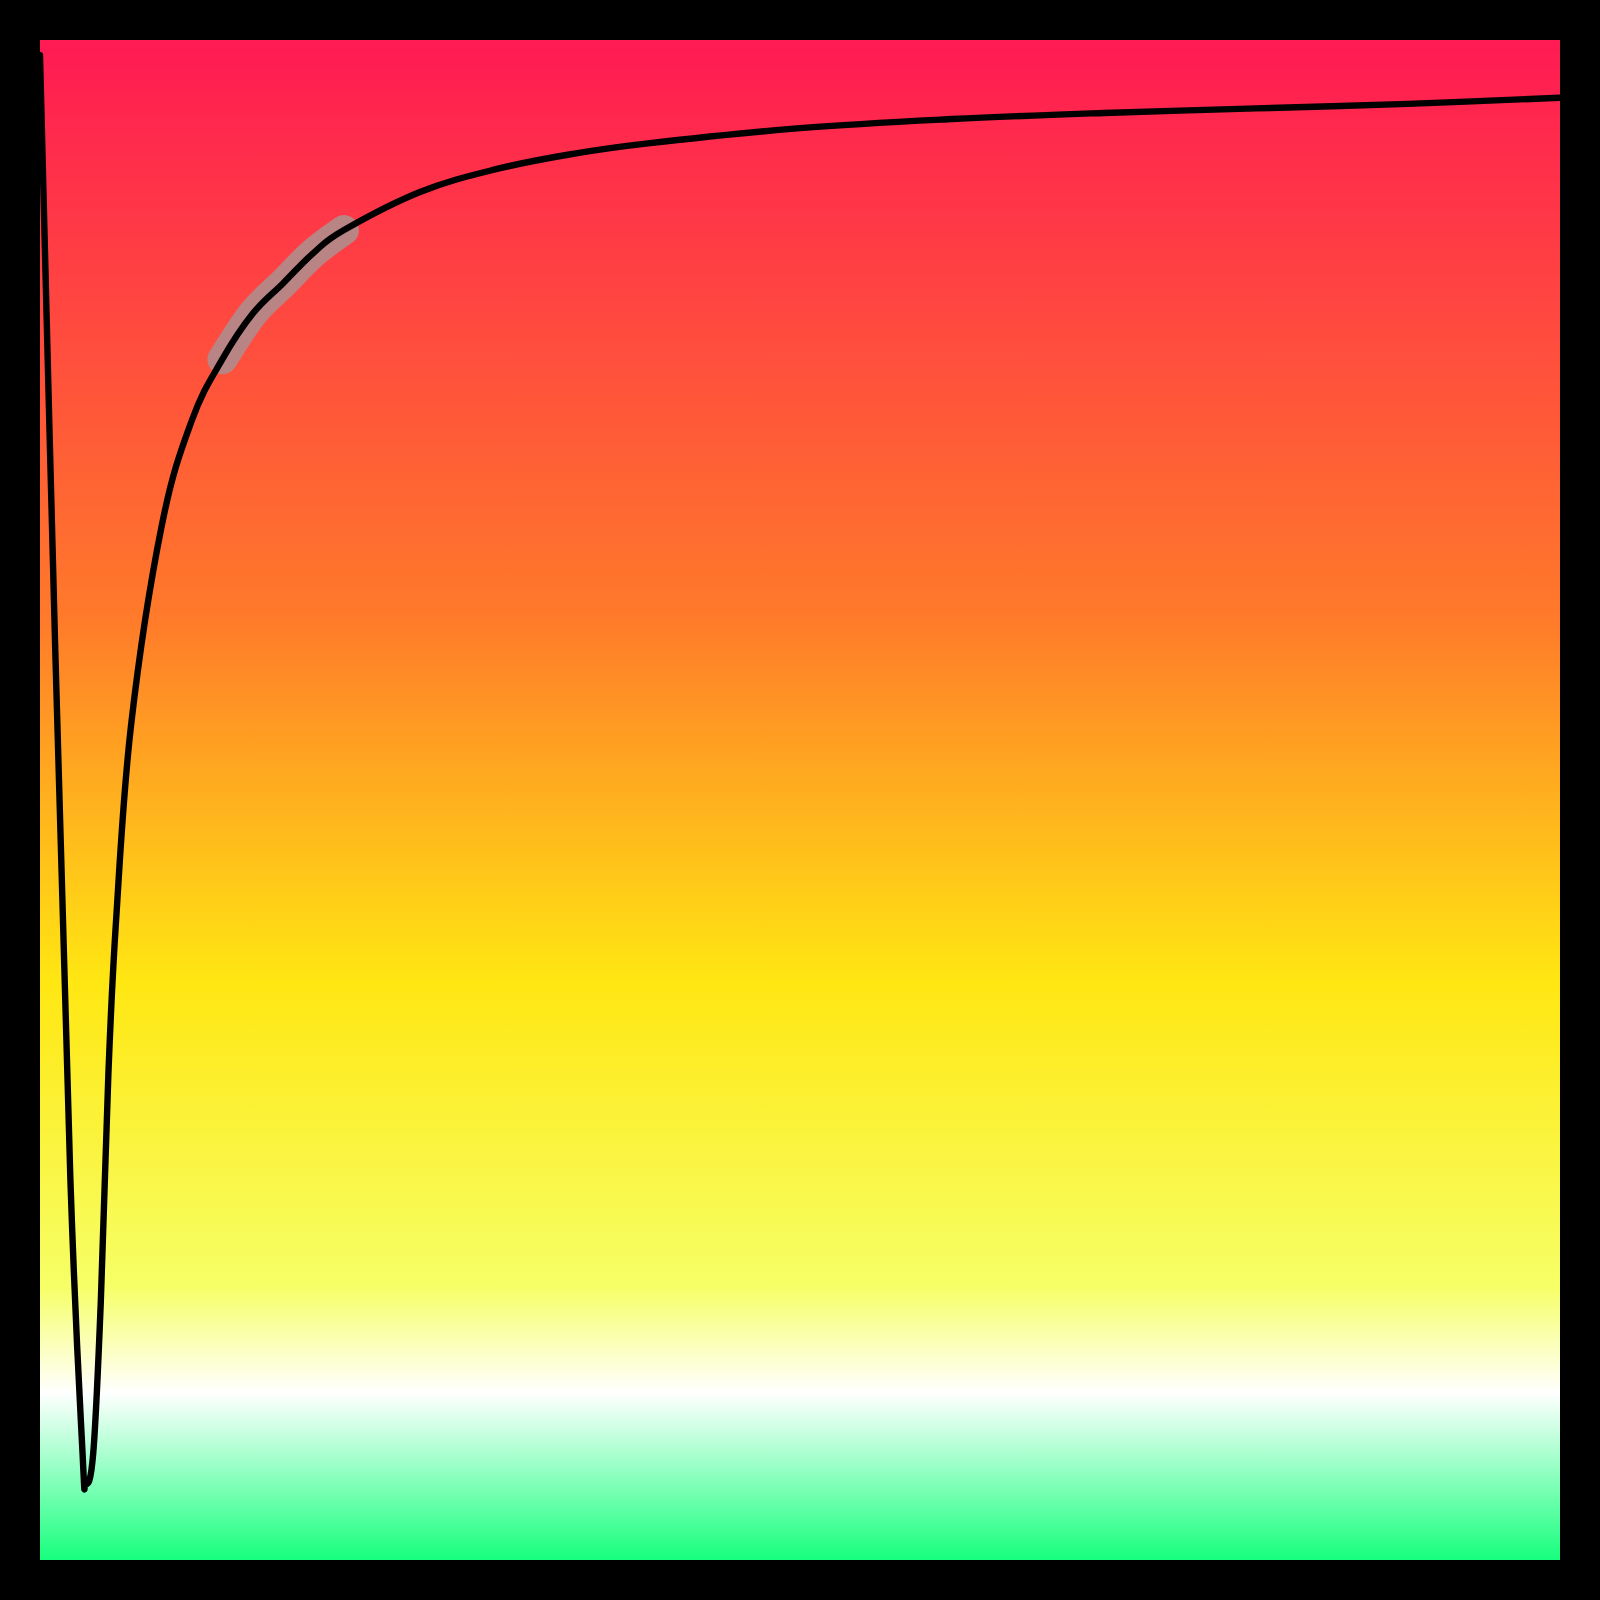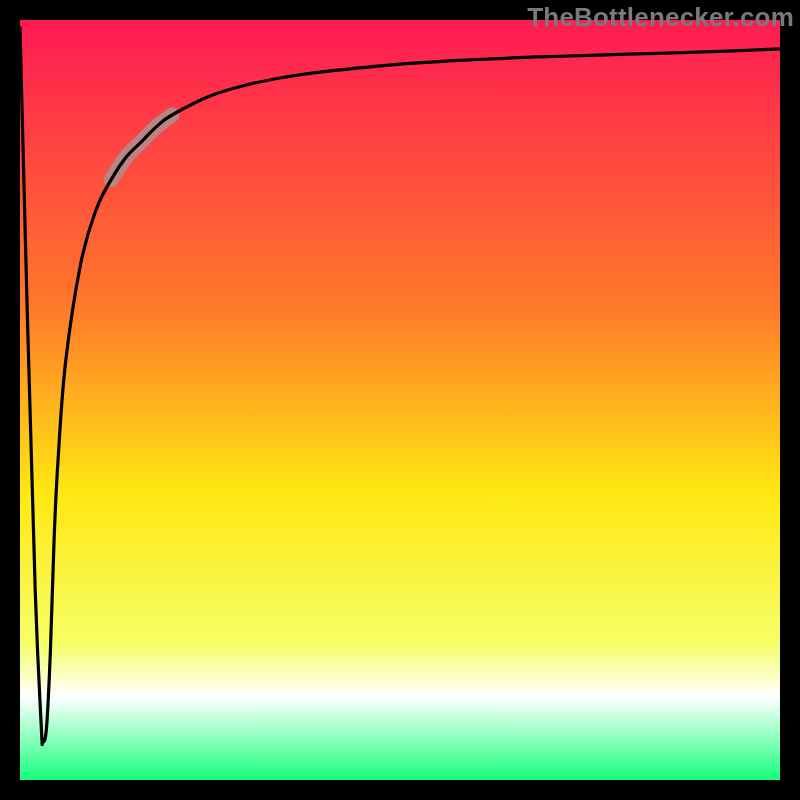--- a/index.html
+++ b/index.html
@@ -32,21 +32,20 @@
     left: 0;
     width: 800px;
     height: 800px;
     z-index: 1;
   }
 </style>
 </head>
 <body>
 
 <div class="chart-container">
-  <div class="watermark">TheBottlenecker.com</div>
 
   <svg class="plot" viewBox="0 0 800 800">
     <defs>
       <linearGradient id="bg-grad" x1="0" y1="0" x2="0" y2="1">
         <stop id="g0" offset="0%" stop-color="#ff1a53"></stop>
         <stop id="g1" offset="38%" stop-color="#ff7a2a"></stop>
         <stop id="g2" offset="62%" stop-color="#ffe712"></stop>
         <stop id="g3" offset="82%" stop-color="#f6ff66"></stop>
         <stop id="g4" offset="89%" stop-color="#ffffff"></stop>
         <stop id="g5" offset="100%" stop-color="#17ff7d"></stop>

